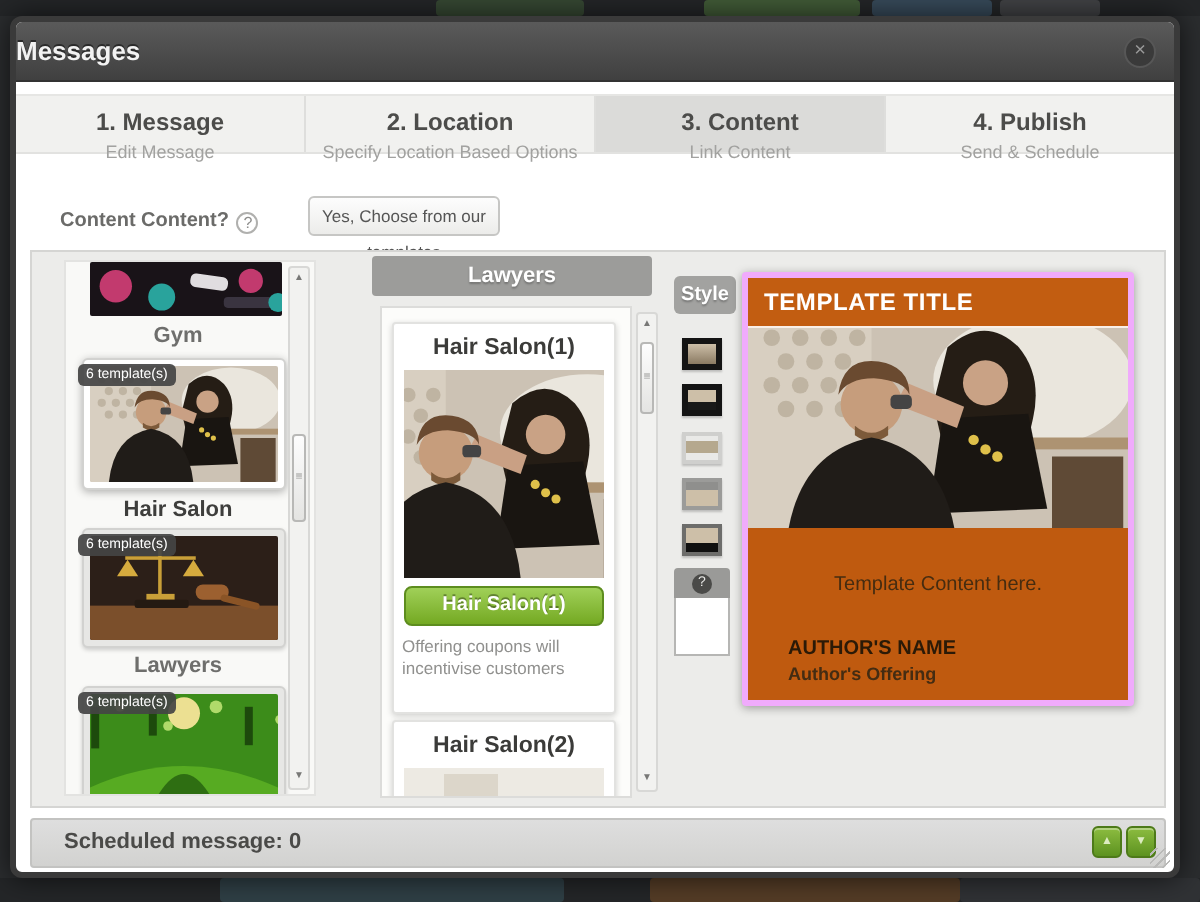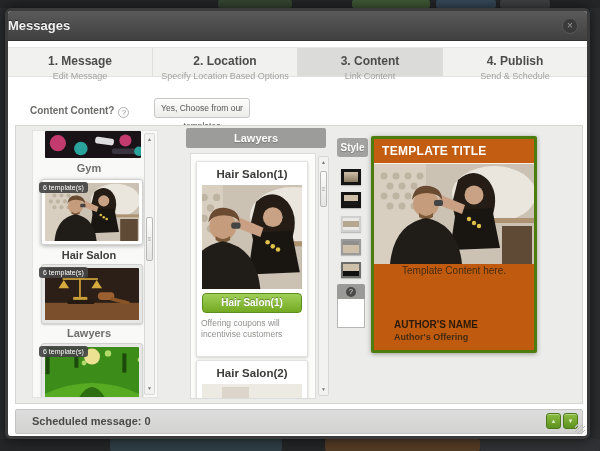--- a/index.html
+++ b/index.html
@@ -62,25 +62,25 @@
 .i2{border:3px solid #141414;background:linear-gradient(#cdbfa8 58%,#191919 58%)}
 .i3{border:2px solid #cfcfcd;background:linear-gradient(#e9e9e7 22%,#b5a88e 22%,#b5a88e 72%,#e9e9e7 72%)}
 .i4{border:2px solid #9b9b99;background:linear-gradient(#8f8f8d 32%,#cdbfa8 32%)}
 .i5{border:2px solid #6d6d6b;background:linear-gradient(#cdbfa8 62%,#101010 62%)}
 #swatch{position:absolute;left:321px;top:158px;width:28px;height:44px;cursor:pointer}
 #swatch-chip{height:15px;background:#9a9a98;border-radius:2px 2px 0 0;display:flex;align-items:center;justify-content:center}
 #swatch-q{width:10px;height:10px;background:#4a4a48;border-radius:50%;color:#e8e8e6;font-size:7px;line-height:10px;text-align:center}
 #swatch-body{height:29px;background:#fff;border:1px solid #b6b6b4;border-top:none}
 
 
-#pview{position:absolute;left:355px;top:10px;width:166px;height:217px;background:#4d7c0f;padding:3px;border-radius:2px;box-shadow:0 1px 5px rgba(0,0,0,.35)}
+#pview{position:absolute;left:355px;top:10px;width:196px;height:217px;background:#f0abfc;padding:3px;border-radius:2px;box-shadow:0 1px 5px rgba(0,0,0,.35)}
 #pinner{width:100%;height:100%;background:var(--preview-orange,#bf5a0f);display:flex;flex-direction:column}
 #ptitle{height:25px;line-height:25px;padding-left:8px;color:#fff;font-size:12px;font-weight:bold;letter-spacing:.3px;border-bottom:1px solid rgba(255,255,255,.9);background:#c25d11}
 #pimg{width:100%;height:100px;flex:none}
-#pcontent{text-align:center;padding-top:1px;font-size:10px;color:#462c10}
+#pcontent{text-align:center;padding-top:23px;font-size:10px;color:#462c10}
 #pauthor{margin-top:auto;padding:0 20px 8px}
 #pauthor-name{font-size:10px;font-weight:bold;color:#2b1a07;margin-bottom:2px}
 #pauthor-site{font-size:9px;font-weight:bold;color:#442c12}
 
 
 #mfooter{position:absolute;left:7px;top:398px;width:568px;height:25px;background:linear-gradient(#dedede,#d2d2d0);border:1px solid #c3c3c1;border-radius:2px}
 .foot-text{position:absolute;top:0;line-height:23px;font-size:11px;font-weight:bold;color:#4a4a48}
 .foot-btn{position:absolute;top:3px;width:15px;height:16px;background:linear-gradient(#8cbc40,#5d9220);border:1px solid #4d7a19;border-radius:3px;color:#dcecc0;font-size:6px;line-height:15px;text-align:center;cursor:pointer;box-shadow:inset 0 1px 0 rgba(255,255,255,.35)}
 #resize{position:absolute;right:2px;bottom:2px;width:10px;height:10px;background:repeating-linear-gradient(135deg,transparent 0 2px,#b9b9b7 2px 3px);cursor:nwse-resize}
 </style>

